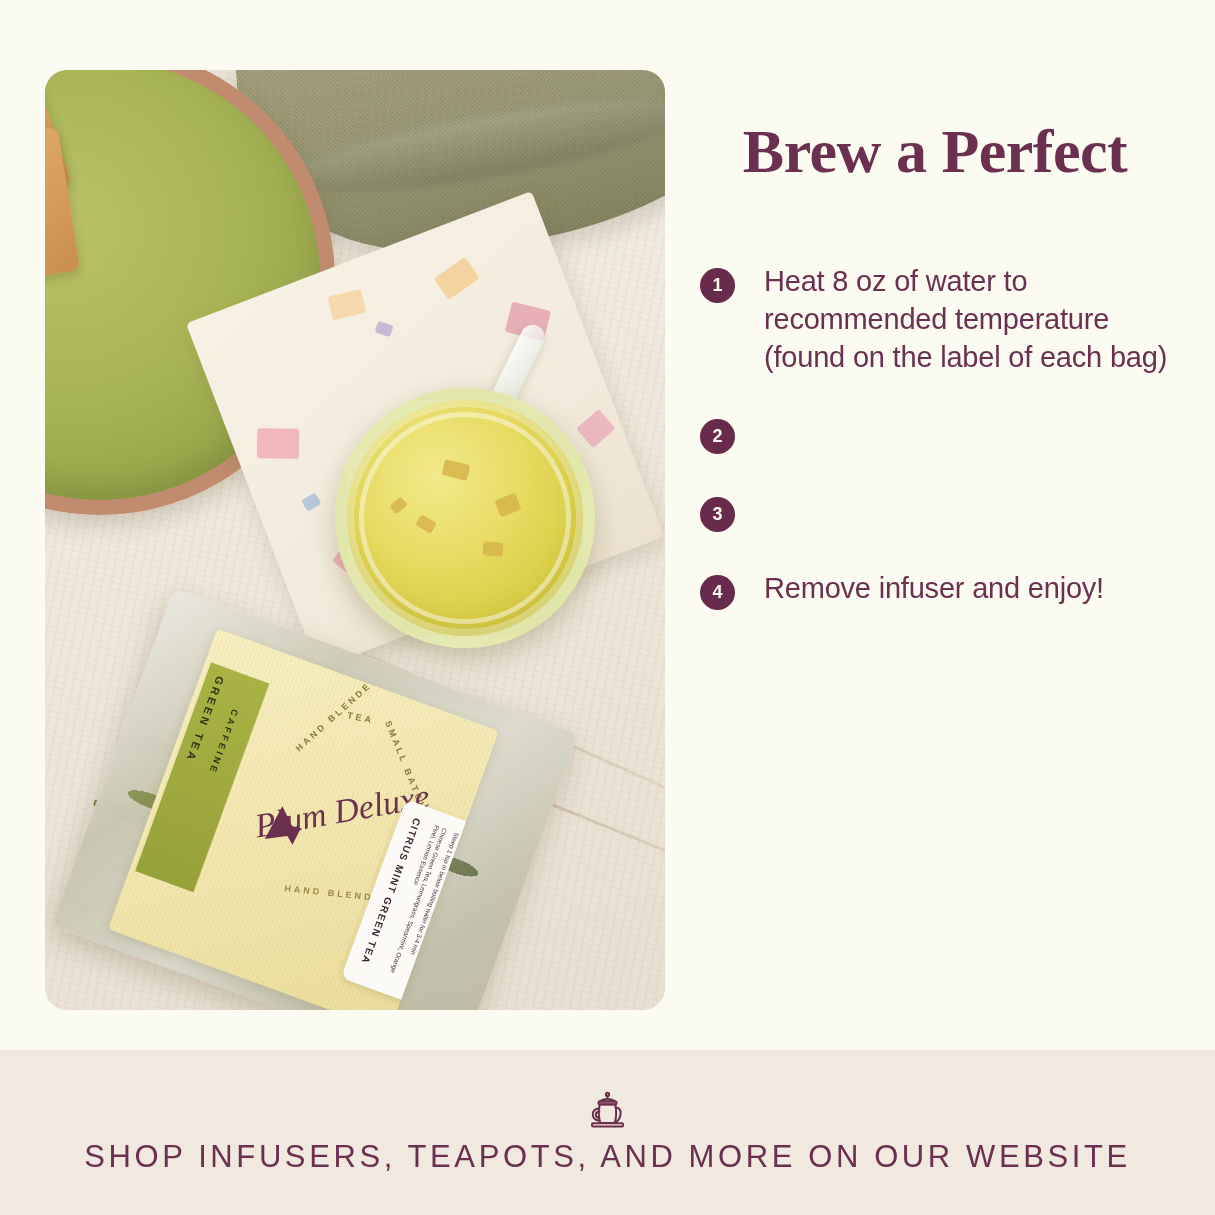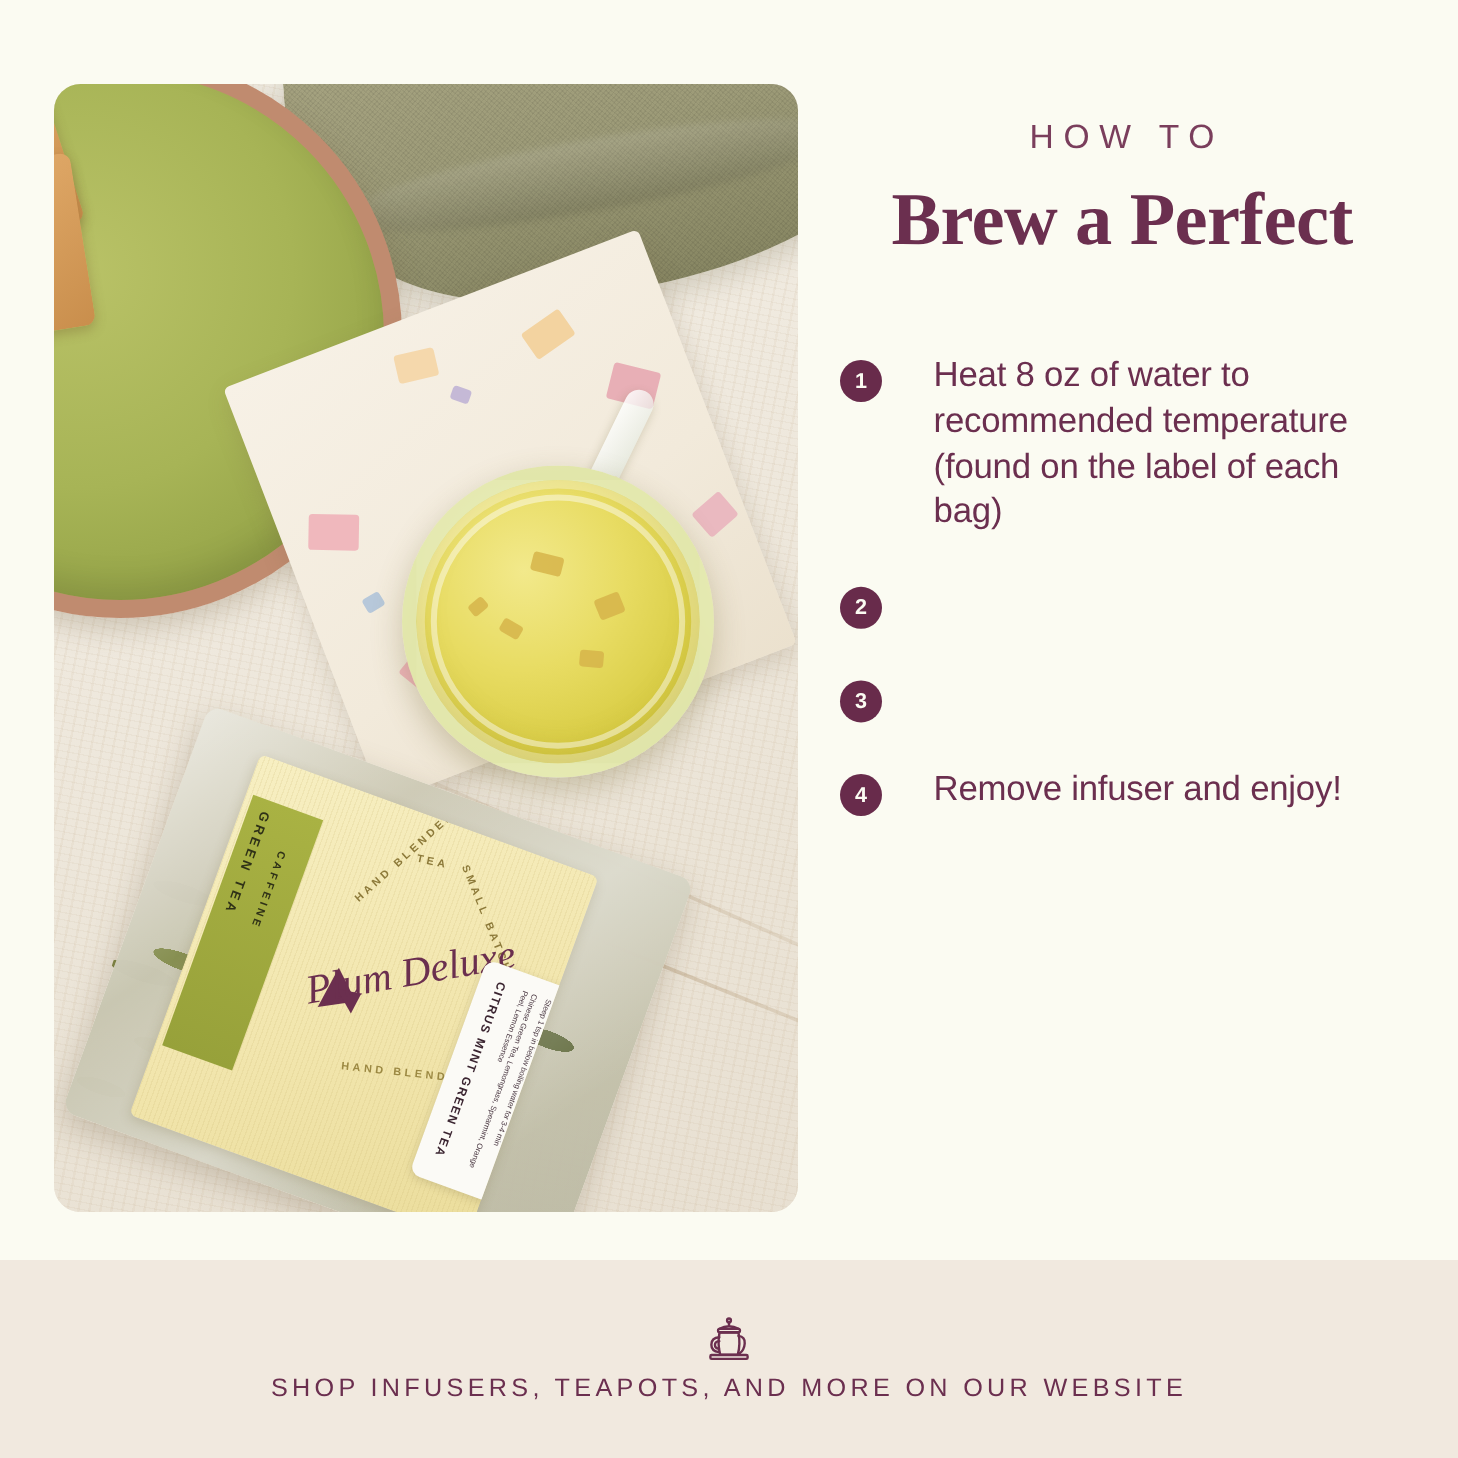--- a/index.html
+++ b/index.html
@@ -325,21 +325,21 @@
     background:#682B4B;
     color:#FBFBF2;
     font-size:18px;
     font-weight:700;
     display:flex;
     align-items:center;
     justify-content:center;
     margin-top:5px;
   }
   .step-text {
-    margin-left:43px;
+    margin-left:29px;
     color:#6B2F4F;
     font-size:29px;
     line-height:1.30;
     font-weight:400;
     letter-spacing:-0.2px;
   }
 
   
   .footer {
     position:absolute;
@@ -358,21 +358,21 @@
     margin-bottom:8px;
   }
   .footer-strong {
     color:#6B2F4F;
     font-size:29px;
     font-weight:700;
     letter-spacing:3.2px;
   }
   .footer-line2 {
     color:#6B2F4F;
-    font-size:21px;
+    font-size:31px;
     font-weight:400;
     letter-spacing:3.6px;
     white-space:nowrap;
   }
   .teapot-icon { display:block; }
 </style>
 </head>
 <body>
 
 <div class="canvas">
@@ -448,21 +448,20 @@
               <div class="st-text st-addr">Plum Deluxe Tea, Portland Oregon 97206</div>
             </div>
           </div>
         </div>
 
       </div>
     </div>
 
     <div class="right-col">
 
-      <div class="kicker">HOW TO</div>
 
       <h1 class="headline">
         <span>Brew a Perfect</span>
       </h1>
 
       <div class="steps">
 
         <div class="step">
           <div class="step-badge">1</div>
           <div class="step-text">Heat 8 oz of water to recommended temperature (found on the label of each bag)</div>

